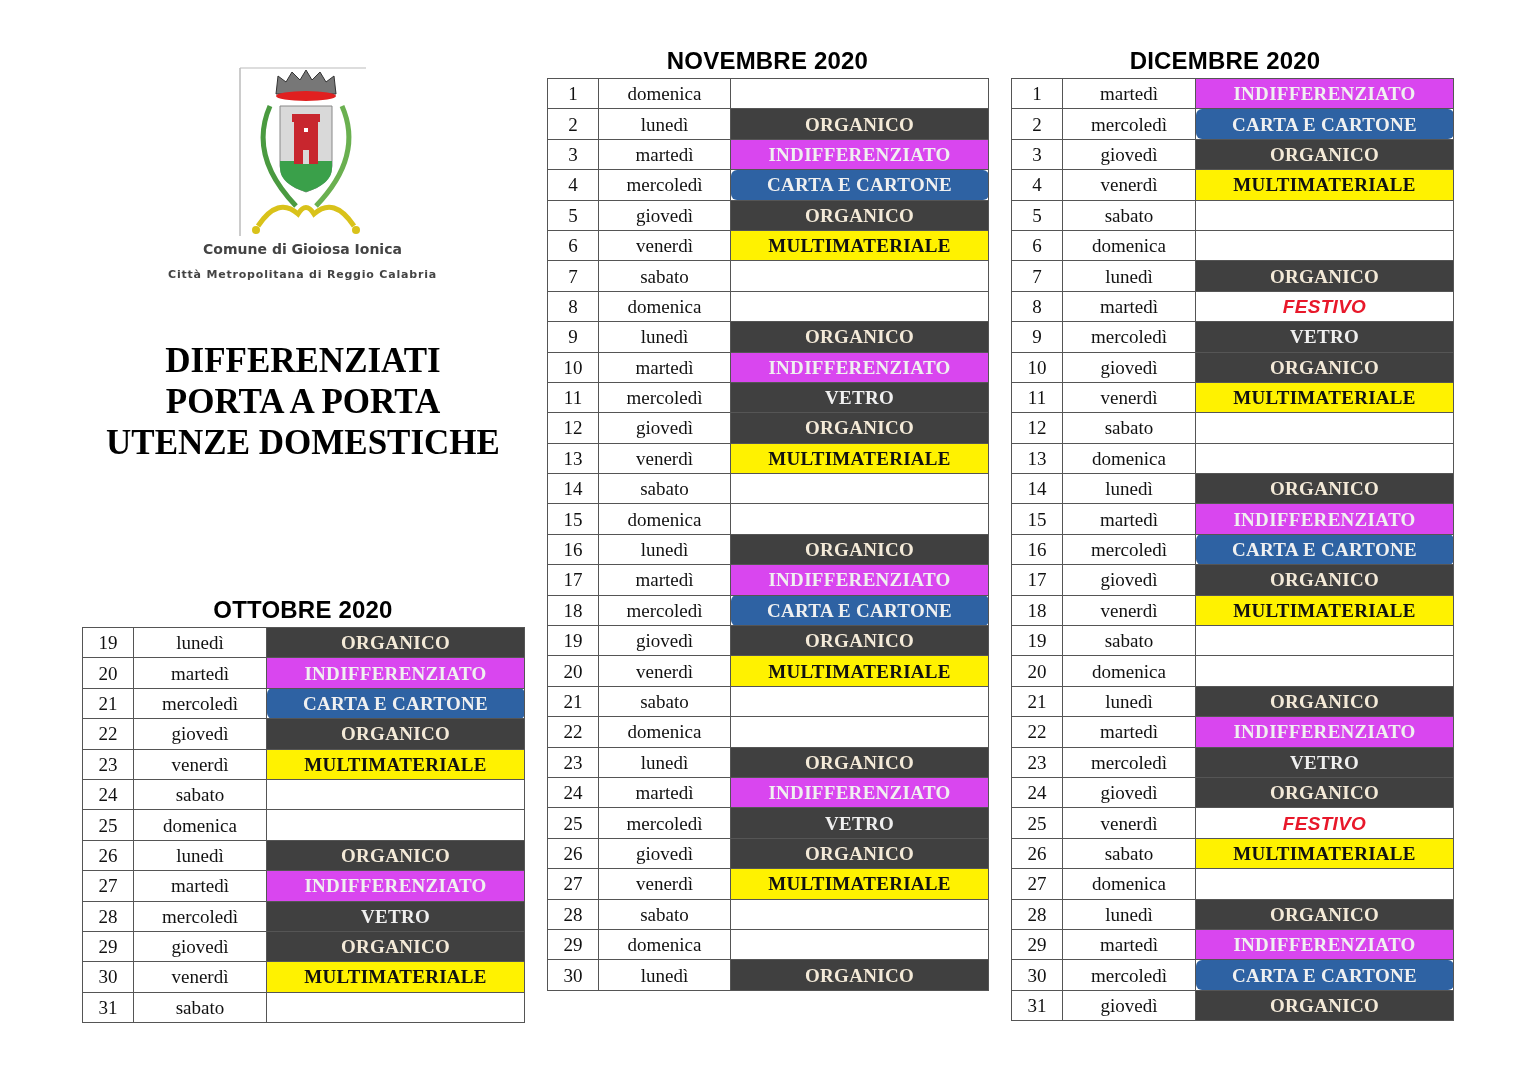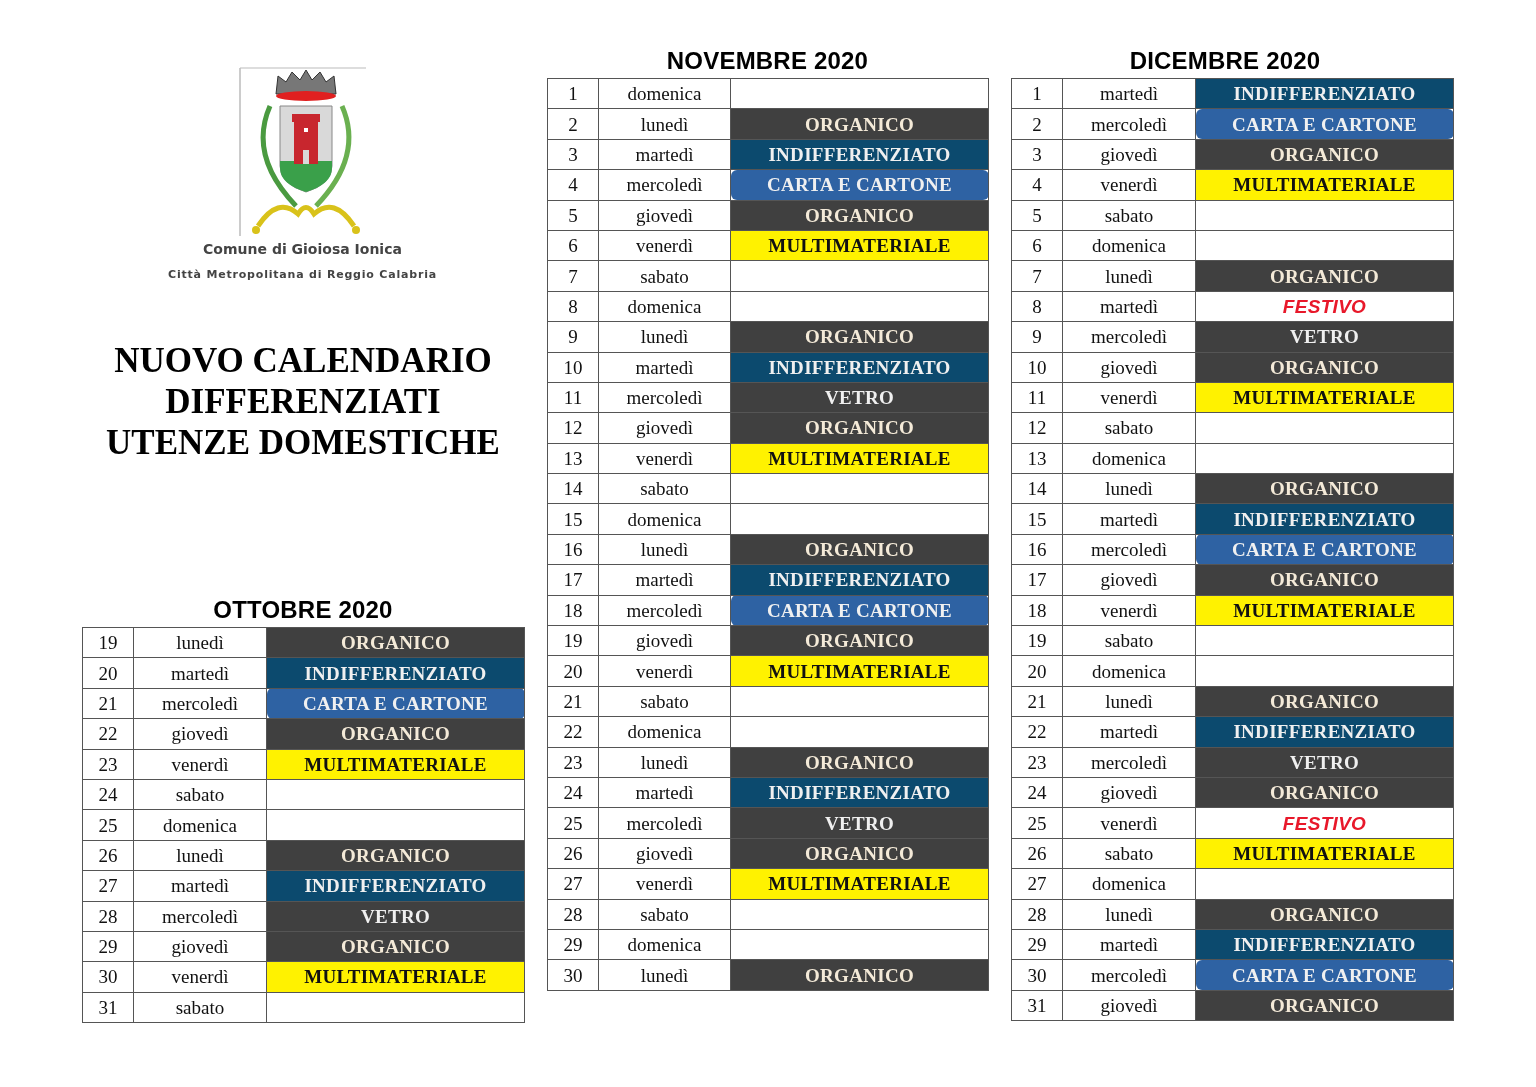--- a/index.html
+++ b/index.html
@@ -3,21 +3,21 @@
 <meta charset="utf-8">
 <style>
   html,body{margin:0;padding:0;background:#fff;}
   body{width:1536px;height:1087px;position:relative;overflow:hidden;font-family:"Liberation Serif",serif;color:#111;}
   .month-title{position:absolute;font-family:"Liberation Sans",sans-serif;font-weight:bold;font-size:24px;text-align:center;color:#000;letter-spacing:0.2px;}
   table.cal{position:absolute;border-collapse:collapse;table-layout:fixed;}
   table.cal td{border:1px solid #555;height:29.4px;padding:0;text-align:center;vertical-align:middle;font-size:19px;line-height:1;white-space:nowrap;overflow:hidden;}
   table.cal td.num{font-size:19px;}
   table.cal td.type{font-weight:bold;font-size:19px;letter-spacing:0.3px;}
   .t-organico{background:#404040;color:#f4ead8;}
-  .t-indiff{background:#0c4a6e;color:#f0f0f0;}
+  .t-indiff{background:#d946ef;color:#f0f0f0;}
   .t-carta{background:#2e62a3;color:#f0f0f0;border-radius:6px;}
   .t-multi{background:#fff200;color:#111;}
   .t-vetro{background:#404040;color:#f0f0f0;}
   .t-festivo{background:#fff;color:#e8182a;font-family:"Liberation Sans",sans-serif;font-style:italic;font-weight:bold;}
   .t-empty{background:#fff;}
   .main-title{position:absolute;left:82px;top:340px;width:442px;text-align:center;font-family:"Liberation Serif",serif;font-weight:bold;font-size:35px;line-height:41px;color:#000;}
   .logo{position:absolute;left:238px;top:66px;width:130px;height:175px;}
   .comune{position:absolute;left:160px;top:241px;width:285px;text-align:center;font-family:"DejaVu Sans",sans-serif;font-weight:bold;font-size:14px;color:#444;}
   .metro{position:absolute;left:160px;top:268px;width:285px;text-align:center;font-family:"DejaVu Sans",sans-serif;font-weight:bold;font-size:11px;color:#444;letter-spacing:0.8px;}
 </style>
@@ -45,22 +45,22 @@
 
     <path d="M20 160 Q40 130 60 148 Q68 135 76 148 Q96 130 116 160" fill="none" stroke="#d9c21a" stroke-width="5"></path>
     <circle cx="18" cy="164" r="4" fill="#d9c21a"></circle>
     <circle cx="118" cy="164" r="4" fill="#d9c21a"></circle>
   </svg>
 </div>
 <div class="comune">Comune di Gioiosa Ionica</div>
 <div class="metro">Città Metropolitana di Reggio Calabria</div>
 
 <div class="main-title">
-  <div>NUOVO CALENDARIO</div>
   <div>DIFFERENZIATI</div>
+  <div>PORTA A PORTA</div>
   <div>UTENZE DOMESTICHE</div>
 </div>
 
 <div class="month-title" style="left:82px;top:596px;width:442px;">OTTOBRE 2020</div>
 <div class="month-title" style="left:547px;top:47px;width:441px;">NOVEMBRE 2020</div>
 <div class="month-title" style="left:1004px;top:47px;width:442px;">DICEMBRE 2020</div>
 
 <table class="cal" id="tbl-0" style="left:82px;top:627px;width:442px;">
   <colgroup>
       <col style="width:51px">

